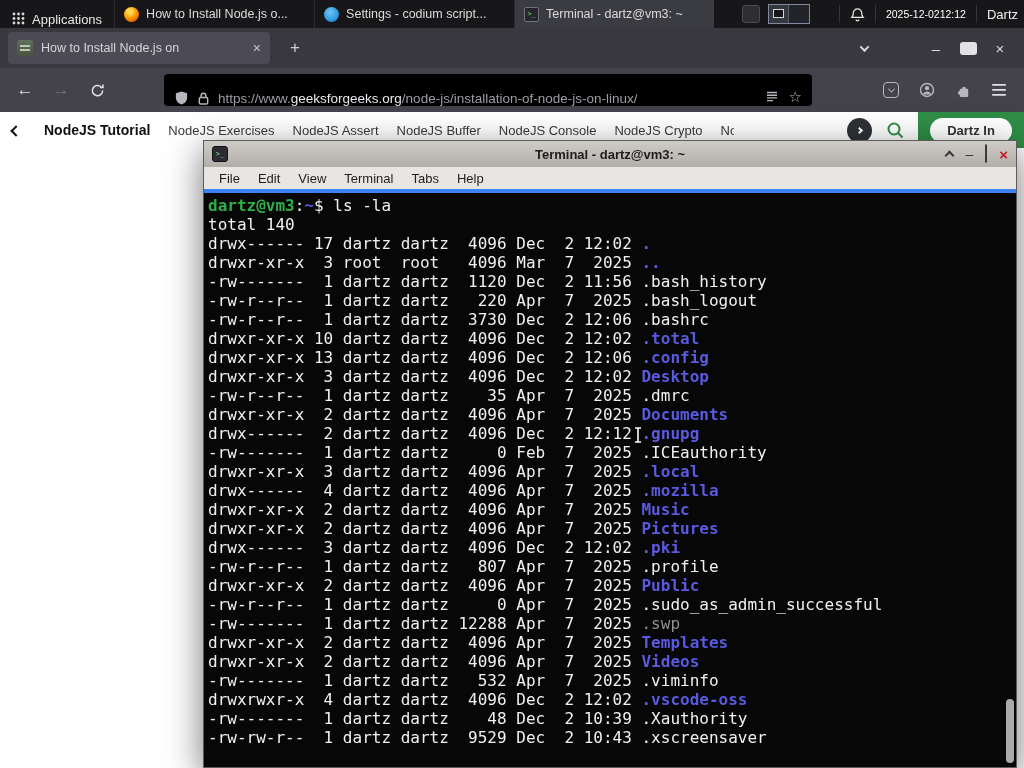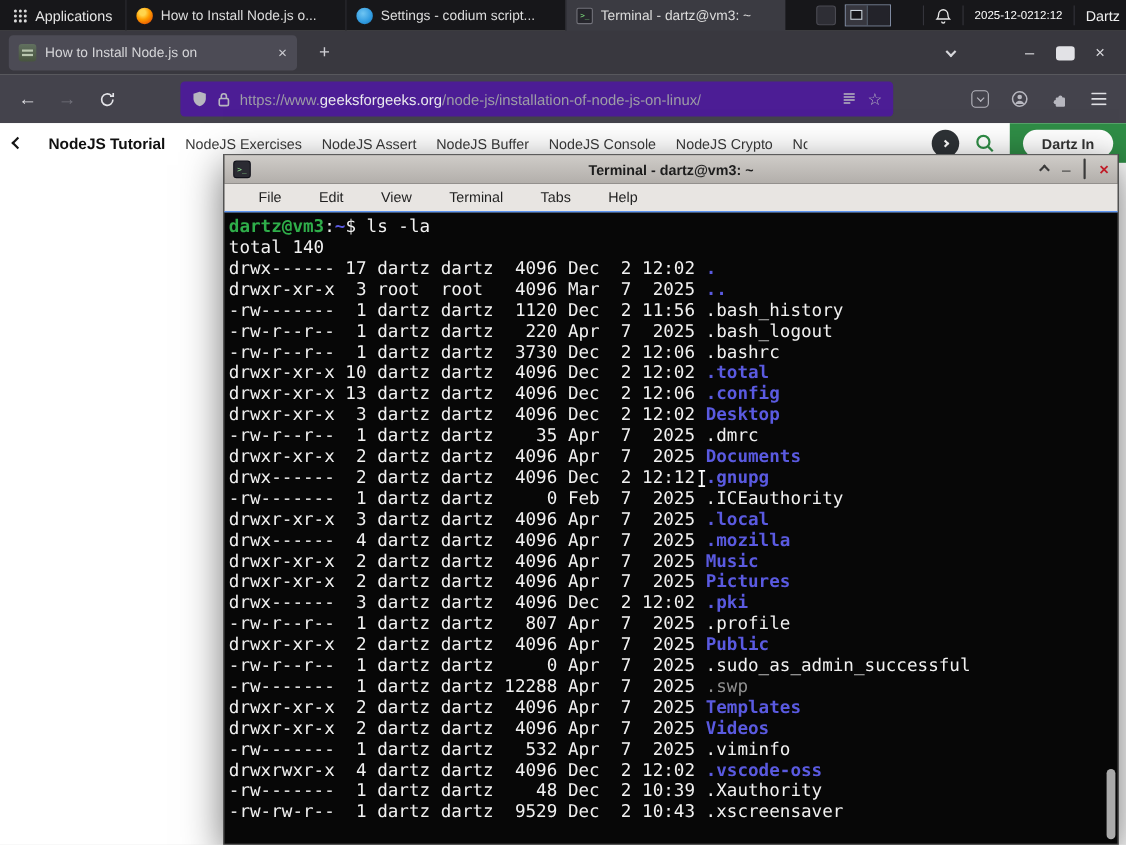--- a/index.html
+++ b/index.html
@@ -7,21 +7,21 @@
     --tgreen:#2fae4a;
     --tblue:#5a5ae0;
     --close-red:#c01c28;
   }
   *{box-sizing:border-box;margin:0;padding:0}
   html,body{width:1024px;height:768px;overflow:hidden}
   body{position:relative;font-family:"Liberation Sans",sans-serif;background:#fff}
 
   
   #panel{position:absolute;top:0;left:0;width:1024px;height:28px;background:#17171a;display:flex;align-items:center;color:#e6e6e6;z-index:5}
-  .apps-btn{display:flex;align-items:center;gap:7px;padding:0 12px;height:100%;font-size:13px}
+  .apps-btn{display:flex;align-items:flex-start;gap:7px;padding:12px 12px;height:100%;font-size:13px}
   .task-btn{display:flex;align-items:center;gap:7px;width:200px;height:100%;padding:0 9px;border-left:1px solid #2b2b30;font-size:12.5px;color:#dcdcdc;white-space:nowrap;overflow:hidden}
   .task-btn.active{background:#3b3b42}
   .task-label{overflow:hidden;text-overflow:clip;white-space:nowrap}
   .ff-icon{flex:0 0 15px;width:15px;height:15px;border-radius:50%;background:radial-gradient(circle at 38% 30%,#ffd54d 0 18%,#ff9d00 45%,#e85d04 78%,#c4431a)}
   .codium-icon{flex:0 0 15px;width:15px;height:15px;border-radius:50%;background:radial-gradient(circle at 40% 35%,#6fc5f2,#2f9ae0 60%,#1b6fa8)}
   .term-mini-icon{flex:0 0 15px;width:15px;height:15px;background:#26262c;border:1px solid #72727a;border-radius:2px;display:grid;place-items:center}
   .term-mini-icon i{font-style:normal;font-family:"DejaVu Sans Mono",monospace;font-size:7px;line-height:7px;color:#7ad97a}
   .tray-box{width:18px;height:18px;background:#2e2e35;border:1px solid #4a4a52;border-radius:3px;margin-left:28px}
   .workspace{display:flex;margin-left:8px;border:1px solid #7f8aa0;height:20px}
   .ws-cell{width:20px;height:100%;background:#23232a;border-right:1px solid #55606e;position:relative}
@@ -48,21 +48,21 @@
   .max-box{width:17px;height:13px;background:#e2e2e6;border-radius:3px}
   .chev{display:inline-block;width:7px;height:7px;border-right:2px solid currentColor;border-bottom:2px solid currentColor}
   .chev.down{transform:rotate(45deg) translate(-1px,-1px)}
   .chev.up{transform:rotate(-135deg)}
   .chev.left{transform:rotate(135deg)}
   .chev.right{transform:rotate(-45deg)}
 
   #navbar{height:44px;background:#44434c;display:flex;align-items:center;padding:0 10px;gap:6px;color:#e0e0e4}
   .nav-btn{width:30px;height:30px;display:grid;place-items:center;font-size:17px;border-radius:4px}
   .nav-btn.disabled{color:#73727c}
-  #urlbar{margin-left:46px;width:648px;height:32px;background:#4c1d95;border-radius:4px;display:flex;align-items:center;padding:0 10px;gap:8px;font-size:13.5px;color:#c9c9d2}
+  #urlbar{margin-left:46px;width:648px;height:32px;background:#000000;border-radius:4px;display:flex;align-items:flex-end;padding:0 10px;gap:8px;font-size:13.5px;color:#c9c9d2}
   .url-text{white-space:nowrap;overflow:hidden}
   .url-dim{color:#9d9da6}
   .url-domain{color:#e9e9ee}
   .urlbar-right{margin-left:auto;display:flex;align-items:center;gap:10px}
   .star{font-size:15px;color:#b7b7bf}
   .nav-icons{margin-left:auto;display:flex;align-items:center;gap:6px}
   .sq-chev{width:16px;height:16px;border:1.5px solid #b7b7bf;border-radius:4px;display:grid;place-items:center;color:#b7b7bf}
   .sq-chev .chev{width:5px;height:5px;border-width:1.5px}
 
   
@@ -82,21 +82,21 @@
   
   #term{position:absolute;left:203px;top:140px;width:814px;height:628px;background:#070707;border:1px solid #5c5c5c;box-shadow:0 10px 34px rgba(0,0,0,.55);display:flex;flex-direction:column;z-index:10}
   .term-titlebar{height:26px;background:linear-gradient(#cfccc8,#b2aeaa);display:flex;align-items:center;padding:0 8px;position:relative;flex:0 0 26px}
   .term-app-icon{width:16px;height:16px;background:#2b2b33;border:1px solid #11111a;border-radius:3px;display:grid;place-items:center}
   .term-app-icon i{font-style:normal;font-family:"DejaVu Sans Mono",monospace;font-size:7px;line-height:7px;color:#8fe08f}
   .term-title{position:absolute;left:0;right:0;text-align:center;font-weight:bold;font-size:13px;color:#1d1d1d;pointer-events:none}
   .term-ctrls{margin-left:auto;display:flex;align-items:center;gap:12px;color:#3a3a3a;z-index:2}
   .t-glyph{font-size:14px;line-height:14px}
   .t-max{width:11px;height:9px;border:1.5px solid #3a3a3a;border-radius:1px}
   .t-close{color:var(--close-red);font-weight:bold;font-size:15px;line-height:15px}
-  .term-menubar{height:26px;background:#e8e5e2;border-bottom:1px solid #3b82f6;display:flex;align-items:center;gap:16px;padding:0 22px;flex:0 0 26px}
+  .term-menubar{height:26px;background:#e8e5e2;border-bottom:4px solid #3b82f6;display:flex;align-items:center;gap:0;padding:0 6px;flex:0 0 26px}
   .menu-item{padding:3px 9px;font-size:13px;color:#1f1f1f}
   .term-body{flex:1;position:relative;overflow:hidden;padding:3px 2px 0 4px;font-family:"DejaVu Sans Mono","Liberation Mono",monospace;font-size:16px;line-height:19px;color:#f1f1f1}
   .trow{white-space:pre}
   .g{color:var(--tgreen);font-weight:bold}
   .b{color:var(--tblue);font-weight:bold}
   .dim{color:#909090}
   .term-scroll{position:absolute;right:2px;bottom:4px;width:8px;height:64px;background:#aaa;border-radius:4px}
 
   
   #ibeam{position:absolute;left:632px;top:426px;z-index:20;pointer-events:none}

